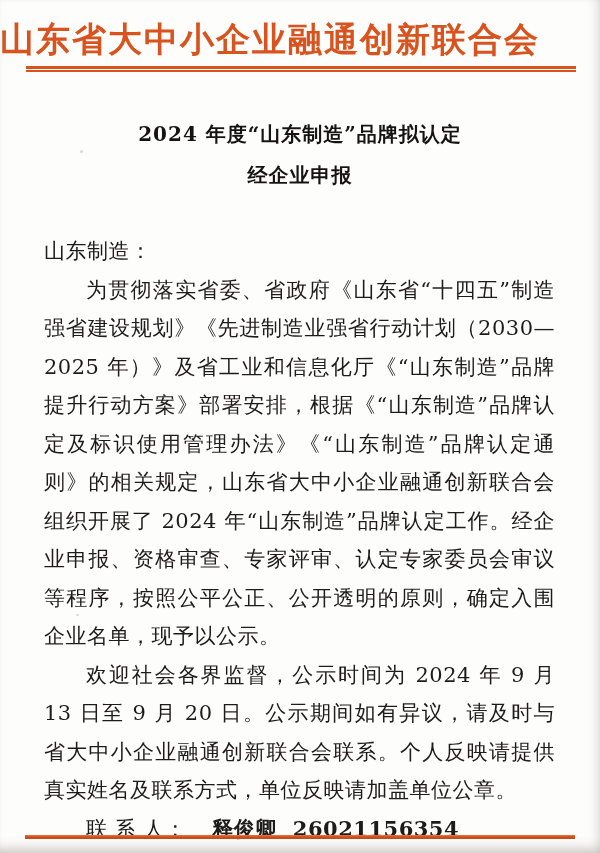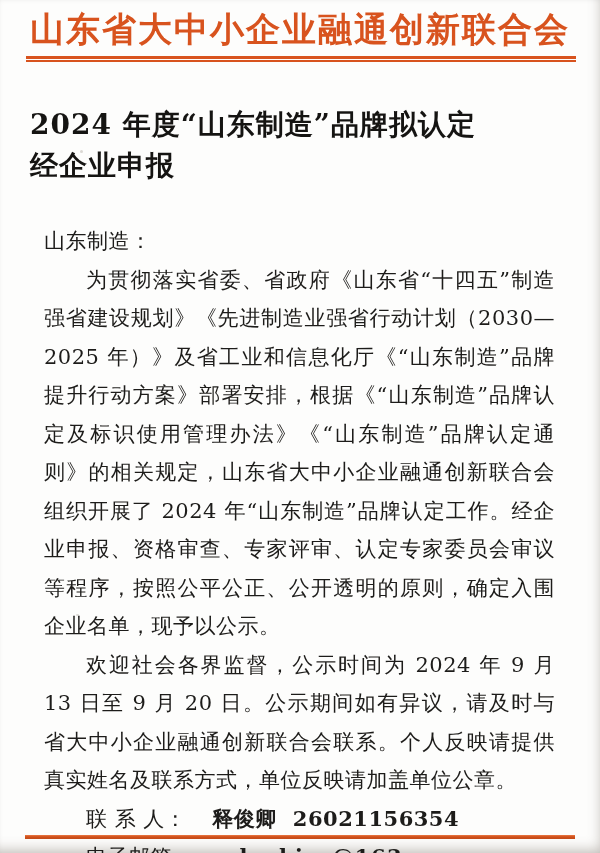--- a/index.html
+++ b/index.html
@@ -14,40 +14,39 @@
     background:#fdfdfc;
     font-family:"DejaVu Serif","Liberation Serif",serif;
     color:var(--ink);
     overflow:hidden;
     box-shadow:inset -6px -10px 14px -8px rgba(110,100,88,.45),
                inset 1px 2px 6px -4px rgba(0,0,0,.12);
   }
   
   .org-title{
     margin:0;
-    padding-top:9px;
-    text-align:center;
+    padding-top:19px;
     font-size:34px;
     line-height:40px;
     font-weight:bold;
     color:var(--accent);
     letter-spacing:2px;
     white-space:nowrap;
   }
   .header-rule{
     margin:7px 24px 0 26px;
   }
   .header-rule .thick{height:3px;background:var(--accent);}
   .header-rule .gap{height:1px;background:transparent;}
   .header-rule .thin{height:2px;background:var(--accent);}
   
   .doc-title{
     margin:42px 30px 0;
-    text-align:left;
-    font-size:28px;
+    text-align:center;
+    font-size:20px;
     line-height:41px;
     font-weight:bold;
     color:#151412;
     letter-spacing:1px;
   }
   
   .body-text{
     margin:36px 45px 0 44px;
     font-size:21px;
     line-height:38.5px;

